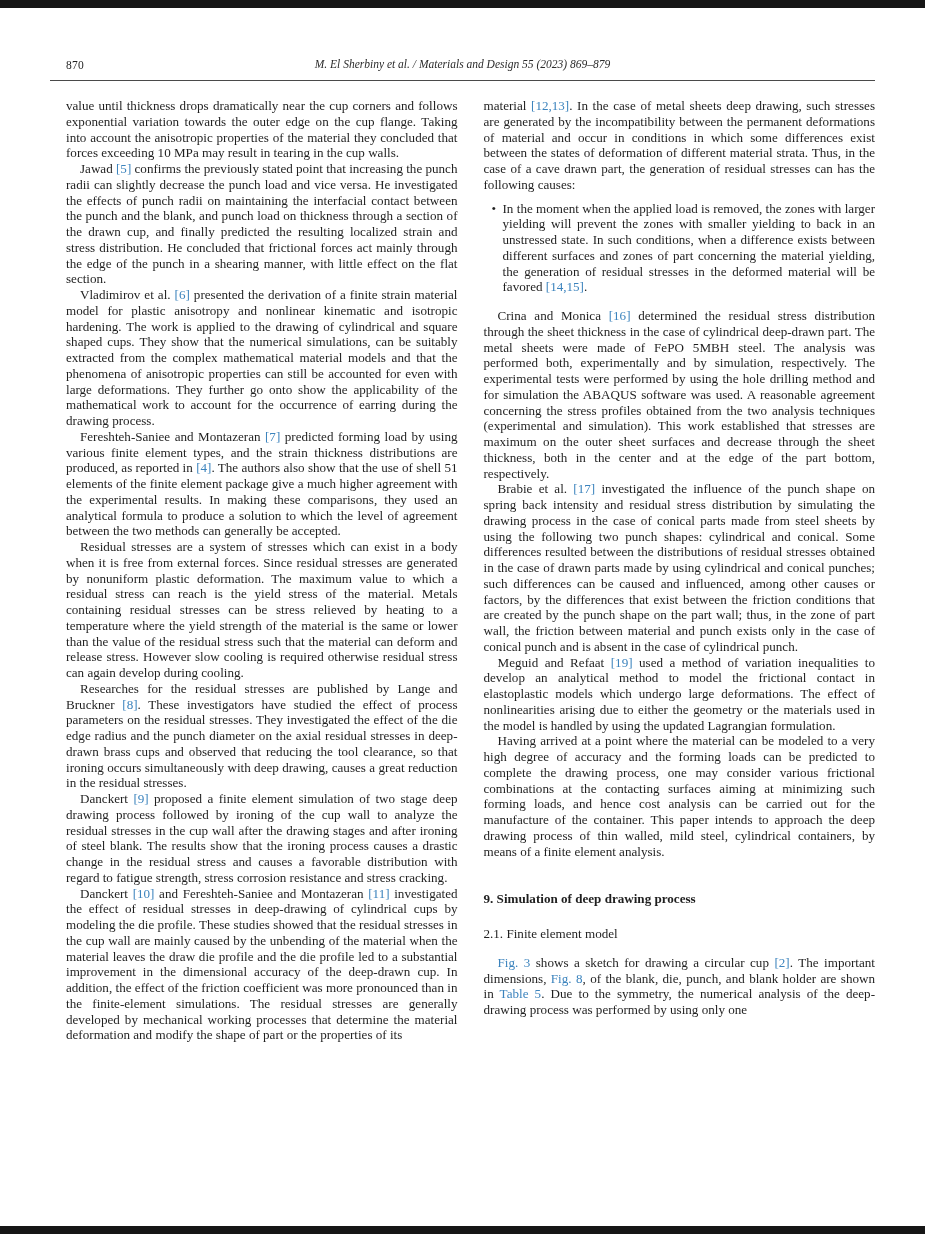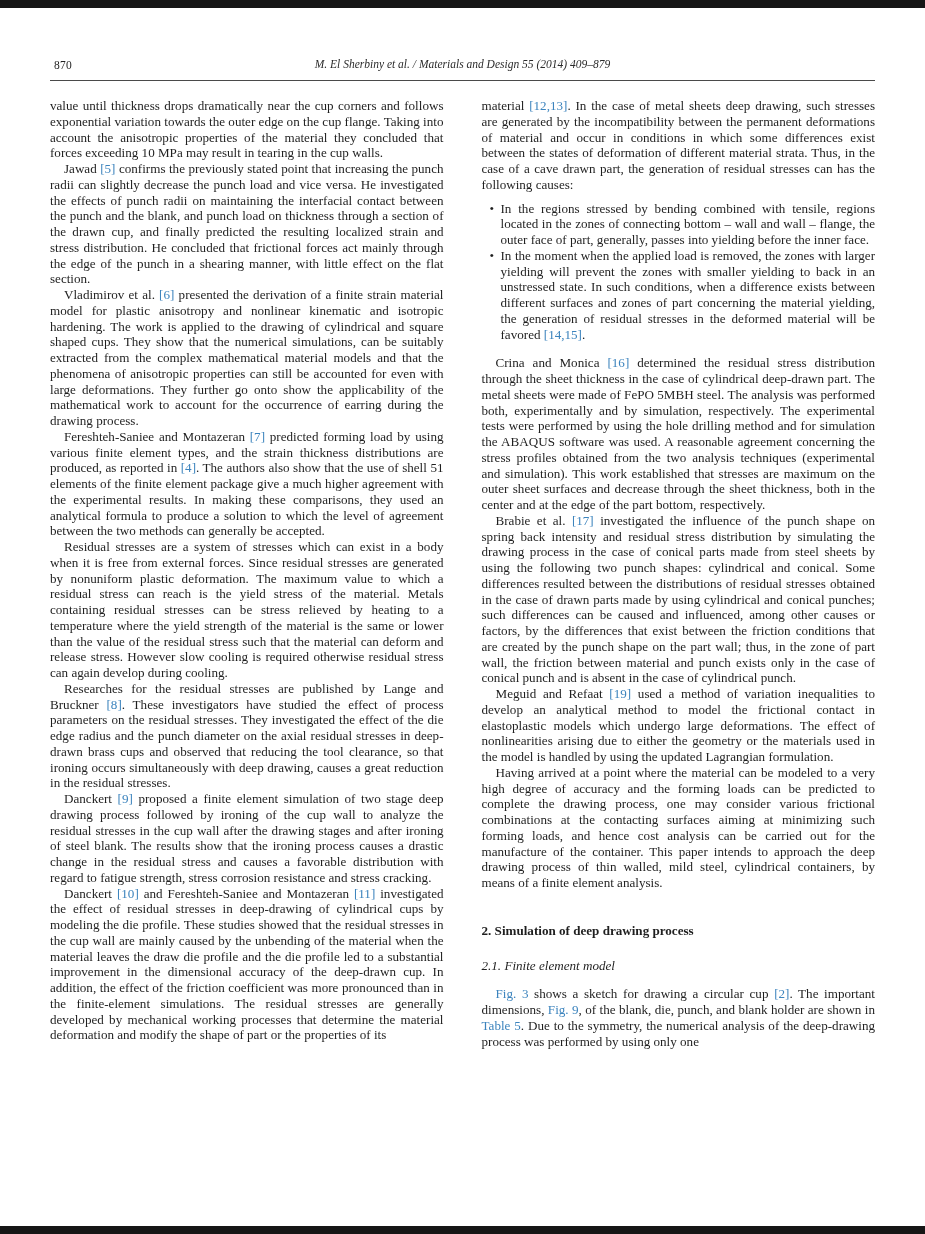--- a/index.html
+++ b/index.html
@@ -13,71 +13,70 @@
     position:relative;
     overflow:hidden;
   }
   .edge-bar { position:absolute; left:0; width:100%; height:8px; background:#161616; }
   .edge-bar.top { top:0; }
   .edge-bar.bottom { bottom:0; }
 
   .content { padding:58px 50px 0 50px; }
 
   .pg-header { position:relative; font-size:11.5px; height:15px; }
-  .page-num { position:absolute; left:4px; top:1px; letter-spacing:0.2px; }
+  .page-num { position:absolute; left:16px; top:1px; letter-spacing:0.2px; }
   .running-head { text-align:center; font-style:italic; color:#2b2b2b; }
   .header-rule { height:1px; background:#4a4a4a; margin-top:7px; }
 
-  .columns { display:flex; gap:38px; margin-top:17px; }
+  .columns { display:flex; gap:26px; margin-top:17px;margin-left:16px; }
   .col { width:393.5px; font-size:13.1px; line-height:15.75px; text-align:justify; }
 
   .para { margin:0; }
   .indent { text-indent:14px; }
   .cite { color:var(--link-color); }
 
   .h2 { margin:32px 0 0 0; font-weight:700; }
-  .h3 { margin:19px 0 13px 0; font-style:italic; font-weight:400; }
+  .h3 { margin:19px 0 13px 0; font-weight:400; }
 
   ul.bullets { margin:8px 0 13px 0; padding:0 0 0 8px; list-style:none; }
   ul.bullets li { position:relative; padding-left:11px; }
   ul.bullets li::before { content:"\2022"; position:absolute; left:0; top:0; }
 </style>
 </head>
 <body>
 
 <div class="edge-bar top"></div>
 
 <div class="content">
   <div class="pg-header">
     <span class="page-num">870</span>
-    <div class="running-head">M. El Sherbiny et al. / Materials and Design 55 (2014) 409–879</div>
+    <div class="running-head">M. El Sherbiny et al. / Materials and Design 55 (2023) 869–879</div>
   </div>
   <div class="header-rule"></div>
 
   <div class="columns">
     <div class="col">
         <p class="para">value until thickness drops dramatically near the cup corners and follows exponential variation towards the outer edge on the cup flange. Taking into account the anisotropic properties of the material they concluded that forces exceeding 10 MPa may result in tearing in the cup walls.</p>
         <p class="para indent">Jawad <span class="cite">[5]</span> confirms the previously stated point that increasing the punch radii can slightly decrease the punch load and vice versa. He investigated the effects of punch radii on maintaining the interfacial contact between the punch and the blank, and punch load on thickness through a section of the drawn cup, and finally predicted the resulting localized strain and stress distribution. He concluded that frictional forces act mainly through the edge of the punch in a shearing manner, with little effect on the flat section.</p>
         <p class="para indent">Vladimirov et al. <span class="cite">[6]</span> presented the derivation of a finite strain material model for plastic anisotropy and nonlinear kinematic and isotropic hardening. The work is applied to the drawing of cylindrical and square shaped cups. They show that the numerical simulations, can be suitably extracted from the complex mathematical material models and that the phenomena of anisotropic properties can still be accounted for even with large deformations. They further go onto show the applicability of the mathematical work to account for the occurrence of earring during the drawing process.</p>
         <p class="para indent">Fereshteh-Saniee and Montazeran <span class="cite">[7]</span> predicted forming load by using various finite element types, and the strain thickness distributions are produced, as reported in <span class="cite">[4]</span>. The authors also show that the use of shell 51 elements of the finite element package give a much higher agreement with the experimental results. In making these comparisons, they used an analytical formula to produce a solution to which the level of agreement between the two methods can generally be accepted.</p>
         <p class="para indent">Residual stresses are a system of stresses which can exist in a body when it is free from external forces. Since residual stresses are generated by nonuniform plastic deformation. The maximum value to which a residual stress can reach is the yield stress of the material. Metals containing residual stresses can be stress relieved by heating to a temperature where the yield strength of the material is the same or lower than the value of the residual stress such that the material can deform and release stress. However slow cooling is required otherwise residual stress can again develop during cooling.</p>
         <p class="para indent">Researches for the residual stresses are published by Lange and Bruckner <span class="cite">[8]</span>. These investigators have studied the effect of process parameters on the residual stresses. They investigated the effect of the die edge radius and the punch diameter on the axial residual stresses in deep-drawn brass cups and observed that reducing the tool clearance, so that ironing occurs simultaneously with deep drawing, causes a great reduction in the residual stresses.</p>
         <p class="para indent">Danckert <span class="cite">[9]</span> proposed a finite element simulation of two stage deep drawing process followed by ironing of the cup wall to analyze the residual stresses in the cup wall after the drawing stages and after ironing of steel blank. The results show that the ironing process causes a drastic change in the residual stress and causes a favorable distribution with regard to fatigue strength, stress corrosion resistance and stress cracking.</p>
         <p class="para indent">Danckert <span class="cite">[10]</span> and Fereshteh-Saniee and Montazeran <span class="cite">[11]</span> investigated the effect of residual stresses in deep-drawing of cylindrical cups by modeling the die profile. These studies showed that the residual stresses in the cup wall are mainly caused by the unbending of the material when the material leaves the draw die profile and the die profile led to a substantial improvement in the dimensional accuracy of the deep-drawn cup. In addition, the effect of the friction coefficient was more pronounced than in the finite-element simulations. The residual stresses are generally developed by mechanical working processes that determine the material deformation and modify the shape of part or the properties of its</p>
       </div>
     <div class="col">
         <p class="para">material <span class="cite">[12,13]</span>. In the case of metal sheets deep drawing, such stresses are generated by the incompatibility between the permanent deformations of material and occur in conditions in which some differences exist between the states of deformation of different material strata. Thus, in the case of a cave drawn part, the generation of residual stresses can has the following causes:</p>
         <ul class="bullets">
-          <li>In the regions stressed by bending combined with tensile, regions located in the zones of connecting bottom – wall and wall – flange, the outer face of part, generally, passes into yielding before the inner face.</li>
           <li>In the moment when the applied load is removed, the zones with larger yielding will prevent the zones with smaller yielding to back in an unstressed state. In such conditions, when a difference exists between different surfaces and zones of part concerning the material yielding, the generation of residual stresses in the deformed material will be favored <span class="cite">[14,15]</span>.</li>
         </ul>
         <p class="para indent">Crina and Monica <span class="cite">[16]</span> determined the residual stress distribution through the sheet thickness in the case of cylindrical deep-drawn part. The metal sheets were made of FePO 5MBH steel. The analysis was performed both, experimentally and by simulation, respectively. The experimental tests were performed by using the hole drilling method and for simulation the ABAQUS software was used. A reasonable agreement concerning the stress profiles obtained from the two analysis techniques (experimental and simulation). This work established that stresses are maximum on the outer sheet surfaces and decrease through the sheet thickness, both in the center and at the edge of the part bottom, respectively.</p>
         <p class="para indent">Brabie et al. <span class="cite">[17]</span> investigated the influence of the punch shape on spring back intensity and residual stress distribution by simulating the drawing process in the case of conical parts made from steel sheets by using the following two punch shapes: cylindrical and conical. Some differences resulted between the distributions of residual stresses obtained in the case of drawn parts made by using cylindrical and conical punches; such differences can be caused and influenced, among other causes or factors, by the differences that exist between the friction conditions that are created by the punch shape on the part wall; thus, in the zone of part wall, the friction between material and punch exists only in the case of conical punch and is absent in the case of cylindrical punch.</p>
         <p class="para indent">Meguid and Refaat <span class="cite">[19]</span> used a method of variation inequalities to develop an analytical method to model the frictional contact in elastoplastic models which undergo large deformations. The effect of nonlinearities arising due to either the geometry or the materials used in the model is handled by using the updated Lagrangian formulation.</p>
         <p class="para indent">Having arrived at a point where the material can be modeled to a very high degree of accuracy and the forming loads can be predicted to complete the drawing process, one may consider various frictional combinations at the contacting surfaces aiming at minimizing such forming loads, and hence cost analysis can be carried out for the manufacture of the container. This paper intends to approach the deep drawing process of thin walled, mild steel, cylindrical containers, by means of a finite element analysis.</p>
-        <p class="h2">2. Simulation of deep drawing process</p>
+        <p class="h2">9. Simulation of deep drawing process</p>
         <p class="h3">2.1. Finite element model</p>
-        <p class="para indent"><span class="cite">Fig. 3</span> shows a sketch for drawing a circular cup <span class="cite">[2]</span>. The important dimensions, <span class="cite">Fig. 9</span>, of the blank, die, punch, and blank holder are shown in <span class="cite">Table 5</span>. Due to the symmetry, the numerical analysis of the deep-drawing process was performed by using only one</p>
+        <p class="para indent"><span class="cite">Fig. 3</span> shows a sketch for drawing a circular cup <span class="cite">[2]</span>. The important dimensions, <span class="cite">Fig. 8</span>, of the blank, die, punch, and blank holder are shown in <span class="cite">Table 5</span>. Due to the symmetry, the numerical analysis of the deep-drawing process was performed by using only one</p>
       </div>
   </div>
 </div>
 
 <div class="edge-bar bottom"></div>
 
 </body></html>

